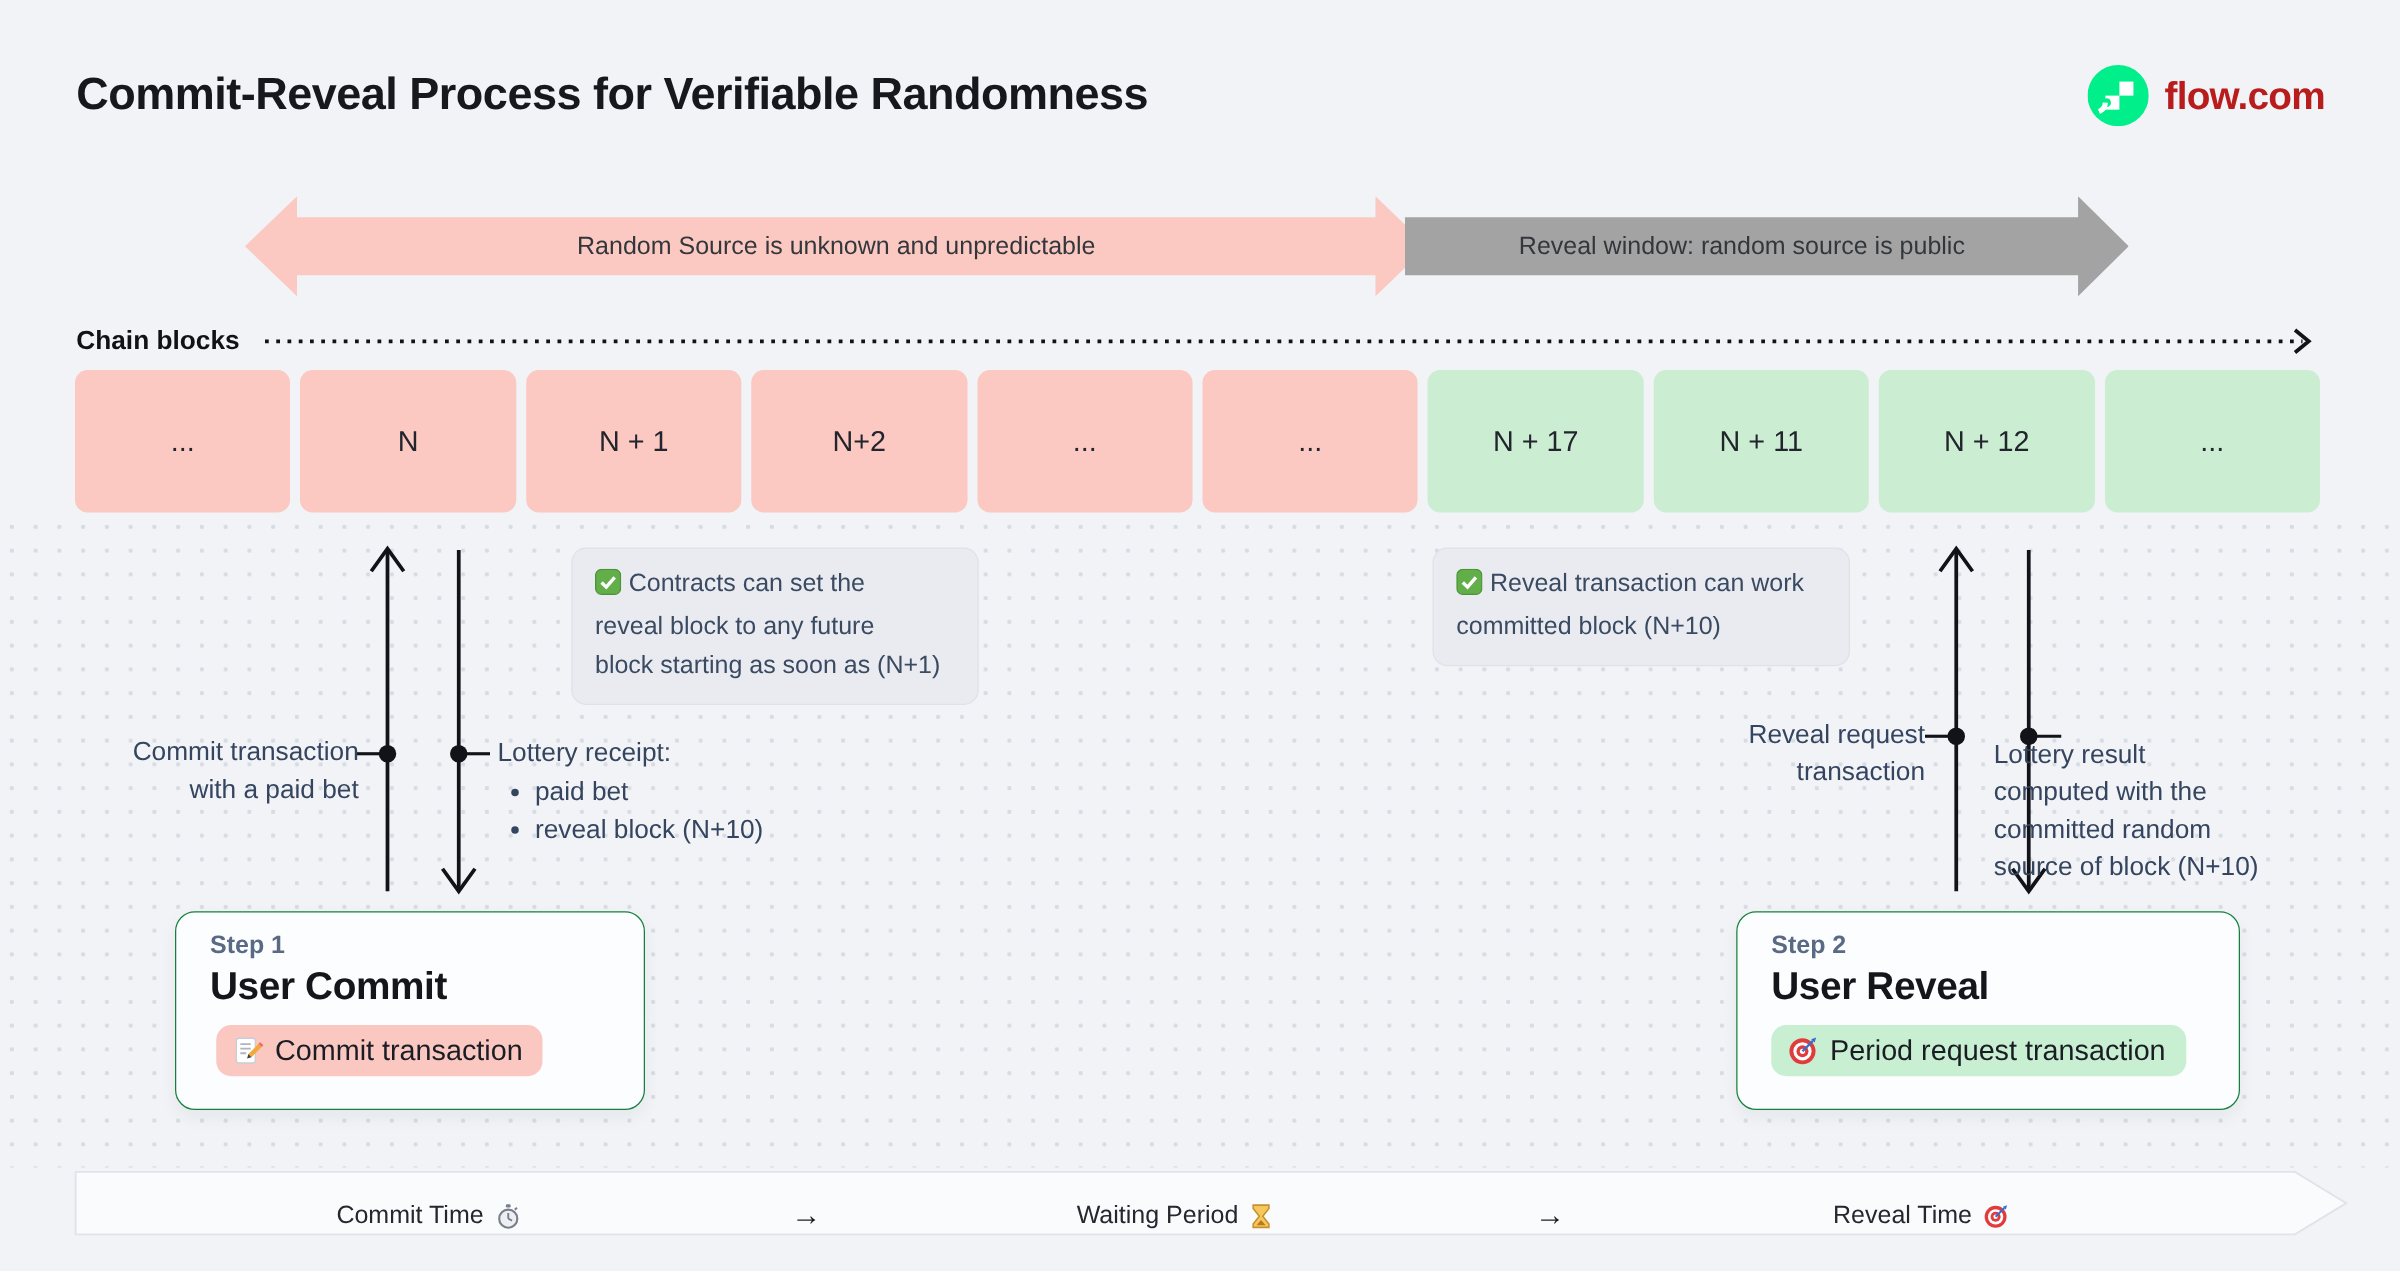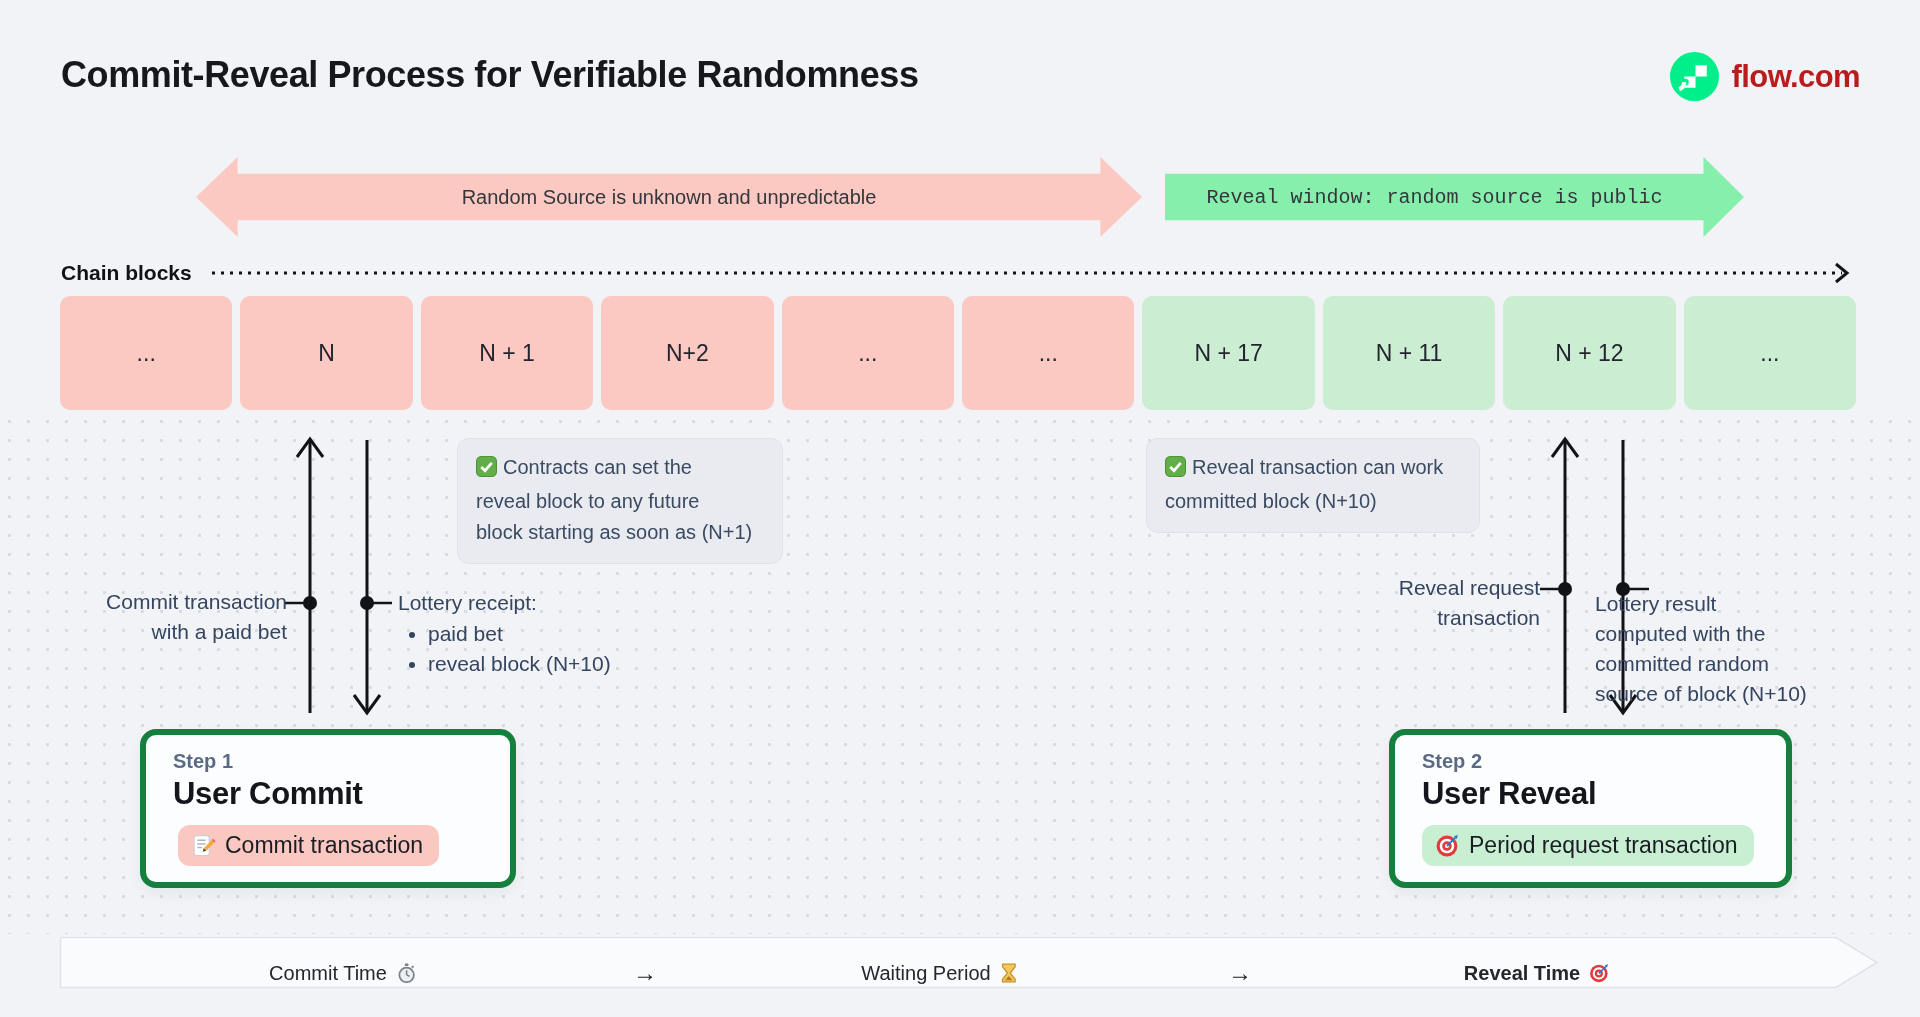--- a/index.html
+++ b/index.html
@@ -23,23 +23,22 @@
   .brand-text { font-size:31px; font-weight:700; color:#b91c1c; letter-spacing:-0.6px; }
 
   
   .band { position:absolute; top:157px; height:80px; display:flex; align-items:center; justify-content:center; z-index:1; }
   .band span { font-size:20px; color:#33373C; }
   .band-pink {
     left:196px; width:946px; background:#FCC9C2;
     clip-path: polygon(0 50%, 4.4% 0, 4.4% 21%, 95.6% 21%, 95.6% 0, 100% 50%, 95.6% 100%, 95.6% 79%, 4.4% 79%, 4.4% 100%);
   }
   .band-green {
-    left:1165px; width:579px; background:#86efac;
+    left:1124px; width:579px; background:#a3a3a3;
     clip-path: polygon(0 21%, 93% 21%, 93% 0, 100% 50%, 93% 100%, 93% 79%, 0 79%);
-    font-family: Liberation Mono, monospace;
   }
   .band-green span { padding-right:40px; }
 
   .chain-label { position:absolute; left:61px; top:261px; font-size:21px; font-weight:700; color:#101216; z-index:3; }
 
   
   .blocks { position:absolute; left:60px; top:296px; width:1796px; height:114px; display:flex; gap:8px; z-index:1; }
   .block {
     flex:1; border-radius:10px; display:flex; align-items:center; justify-content:center;
     font-size:23px; font-weight:500; color:#22252D;
@@ -64,21 +63,21 @@
   .note {
     position:absolute; z-index:3; background:#E9EBF1; border:1px solid #DEE1E9;
     border-radius:12px; padding:13px 18px 15px 18px; font-size:20px; line-height:31px; color:#3A4A61;
   }
   .note-left { left:457px; top:438px; width:326px; }
   .note-right { left:1146px; top:438px; width:334px; }
   .check { display:inline-block; vertical-align:-3px; margin-right:6px; }
 
   
   .card {
-    position:absolute; z-index:3; background:#FCFDFE; border:6px solid #15803d; border-radius:16px;
+    position:absolute; z-index:3; background:#FCFDFE; border:1px solid #15803d; border-radius:16px;
     box-shadow: 0 6px 14px rgba(25,31,50,0.05); padding:15px 0 0 27px; height:159px;
   }
   .card-1 { left:140px; top:729px; width:376px; }
   .card-2 { left:1389px; top:729px; width:403px; }
   .kicker { font-size:20px; font-weight:700; color:#5A6A84; }
   .card h2 { font-size:31px; font-weight:800; color:#14161C; letter-spacing:-0.3px; margin-top:3px; }
   .pill {
     display:inline-flex; align-items:center; gap:9px; margin-top:13px;
     border-radius:12px; padding:7px 16px 7px 13px; font-size:23px; color:#1A1D24;
   }
@@ -262,21 +261,21 @@
   <div class="tl-item" style="left:940px;">
     <span>Waiting Period</span>
     <span style="display:inline-flex;">
       <svg width="19" height="21" viewBox="0 0 18 20">
         <path d="M3,1.5 H15 V4 L10.3,10 L15,16 V18.5 H3 V16 L7.7,10 L3,4 Z" fill="#F4C85A" stroke="#C9912E" stroke-width="1.2"></path>
         <path d="M5.5,16.8 H12.5 L9,12.8 Z" fill="#B9771F"></path>
       </svg>
     </span>
   </div>
   <div class="tl-item tl-arrow" style="left:1240px;">→</div>
-  <div class="tl-item" style="left:1537px;font-weight:bold;">
+  <div class="tl-item" style="left:1537px;">
     <span>Reveal Time</span>
     <span style="display:inline-flex;">
       <svg width="21" height="21" viewBox="0 0 24 24">
         <circle cx="11.5" cy="12.5" r="10" fill="#E23B3B"></circle>
         <circle cx="11.5" cy="12.5" r="7" fill="#ffffff"></circle>
         <circle cx="11.5" cy="12.5" r="4.6" fill="#E23B3B"></circle>
         <circle cx="11.5" cy="12.5" r="2" fill="#ffffff"></circle>
         <path d="M11.5,12.5 L19.5,4.5" stroke="#2F6FD0" stroke-width="1.8"></path>
         <polygon points="18.2,3.2 22,2 20.8,5.8" fill="#2F6FD0"></polygon>
       </svg>

